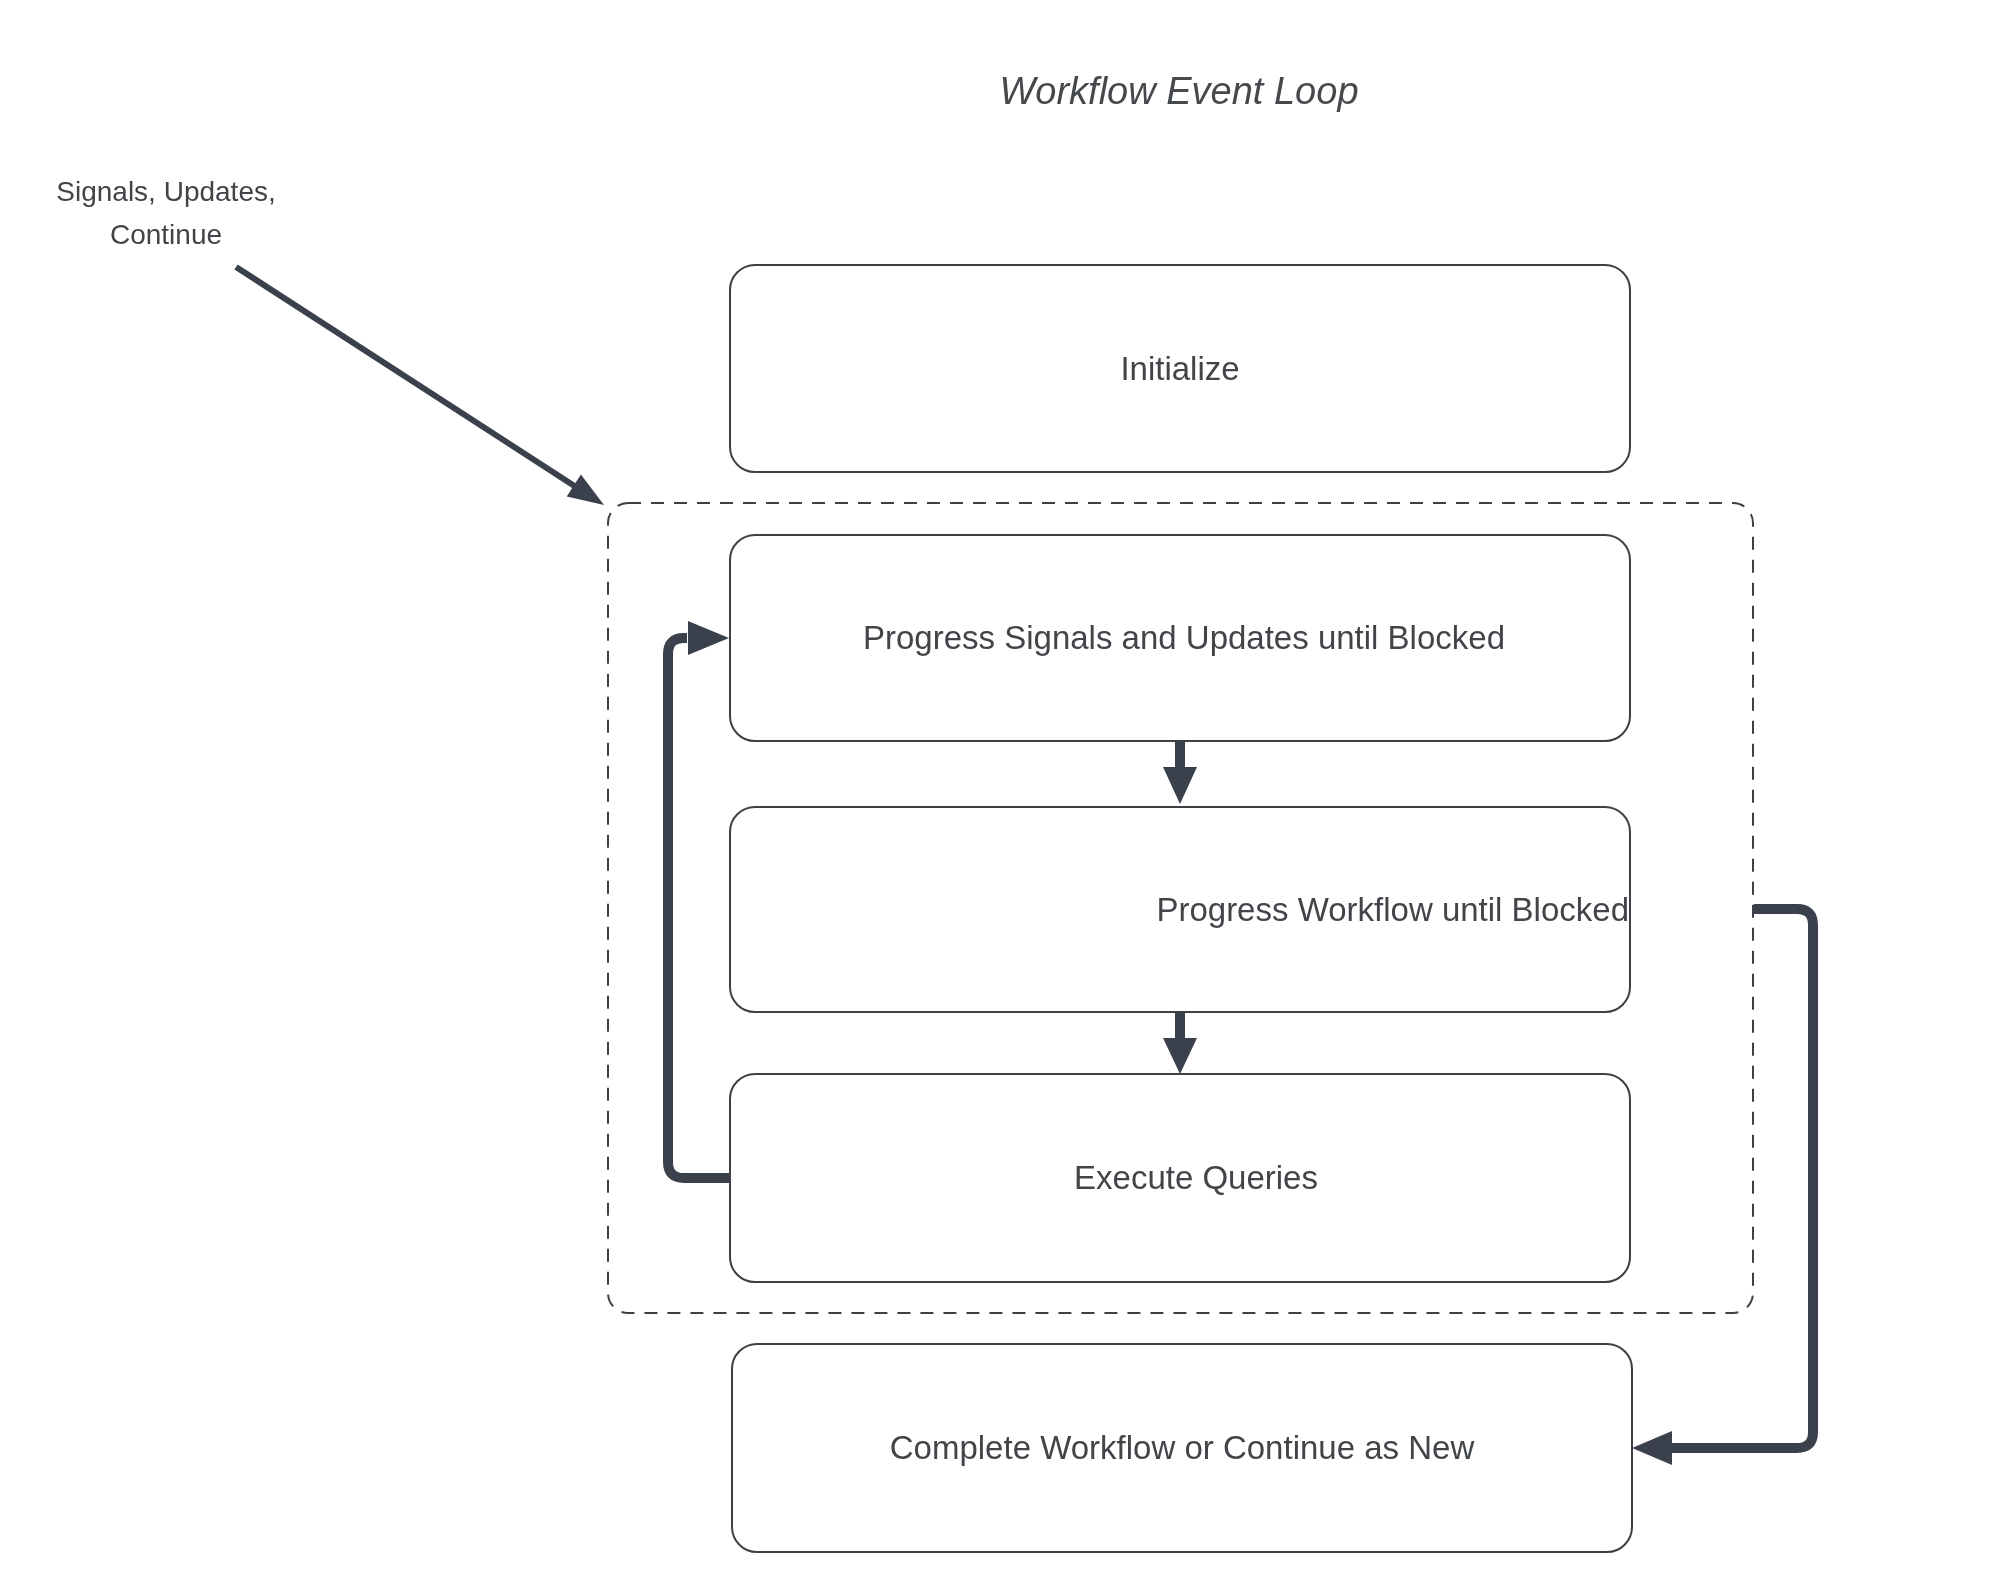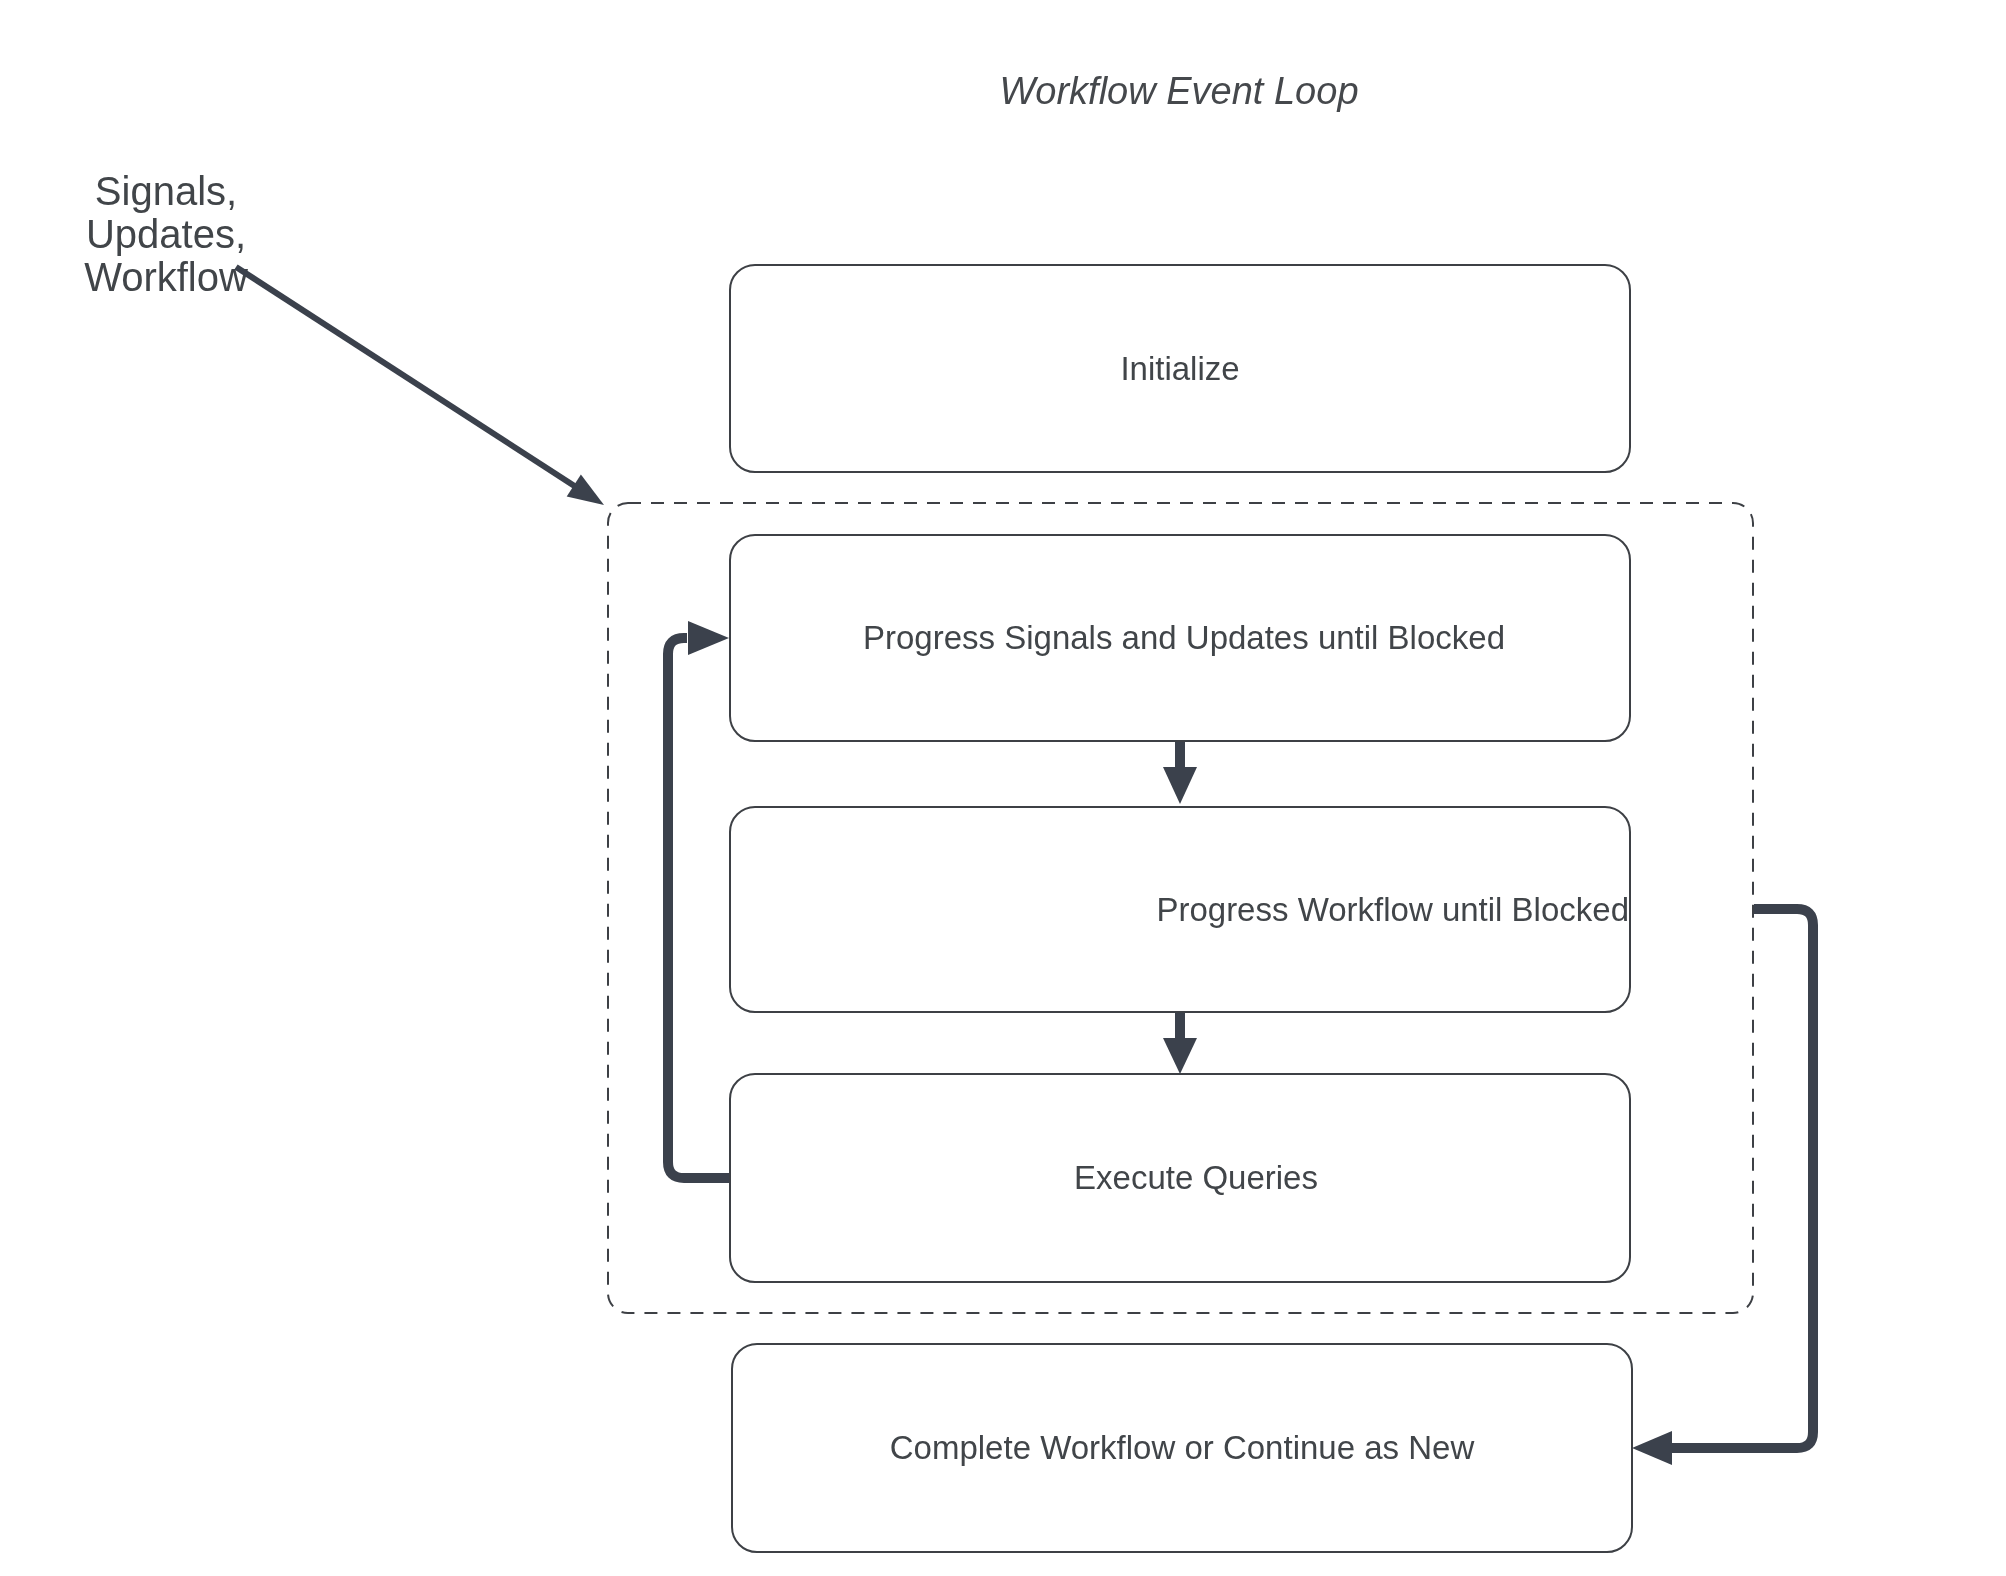--- a/index.html
+++ b/index.html
@@ -26,21 +26,21 @@
     font-size: 38px;
     font-style: italic;
     color: #45484c;
   }
   .annotation {
     position: absolute;
     left: 16px;
     top: 134px;
     width: 300px;
     text-align: center;
-    font-size: 40px;
+    font-size: 28px;
     line-height: 43px;
     color: #414549;
   }
   .node {
     position: absolute;
     box-sizing: border-box;
     background: #ffffff;
     border: 2px solid #3d4045;
     border-radius: 26px;
     display: flex;
@@ -80,21 +80,21 @@
 </style>
 </head>
 <body>
 
 <div class="canvas">
 
   <div class="diagram-title">Workflow Event Loop</div>
 
   <div class="annotation">
     <div>Signals, Updates,</div>
-    <div>Workflow</div>
+    <div>Continue</div>
   </div>
 
   <svg class="connectors" viewBox="0 0 2006 1576" xmlns="http://www.w3.org/2000/svg" aria-hidden="true">
 
     <rect class="group-border" x="608" y="467" width="1145" height="810" rx="20" ry="20"></rect>
 
     <g>
       <line class="conn-stroke" x1="236" y1="231" x2="576" y2="451" stroke-width="6"></line>
       <polygon class="conn-fill" points="604,469 566.7,460.4 580.9,438.6"></polygon>
     </g>

